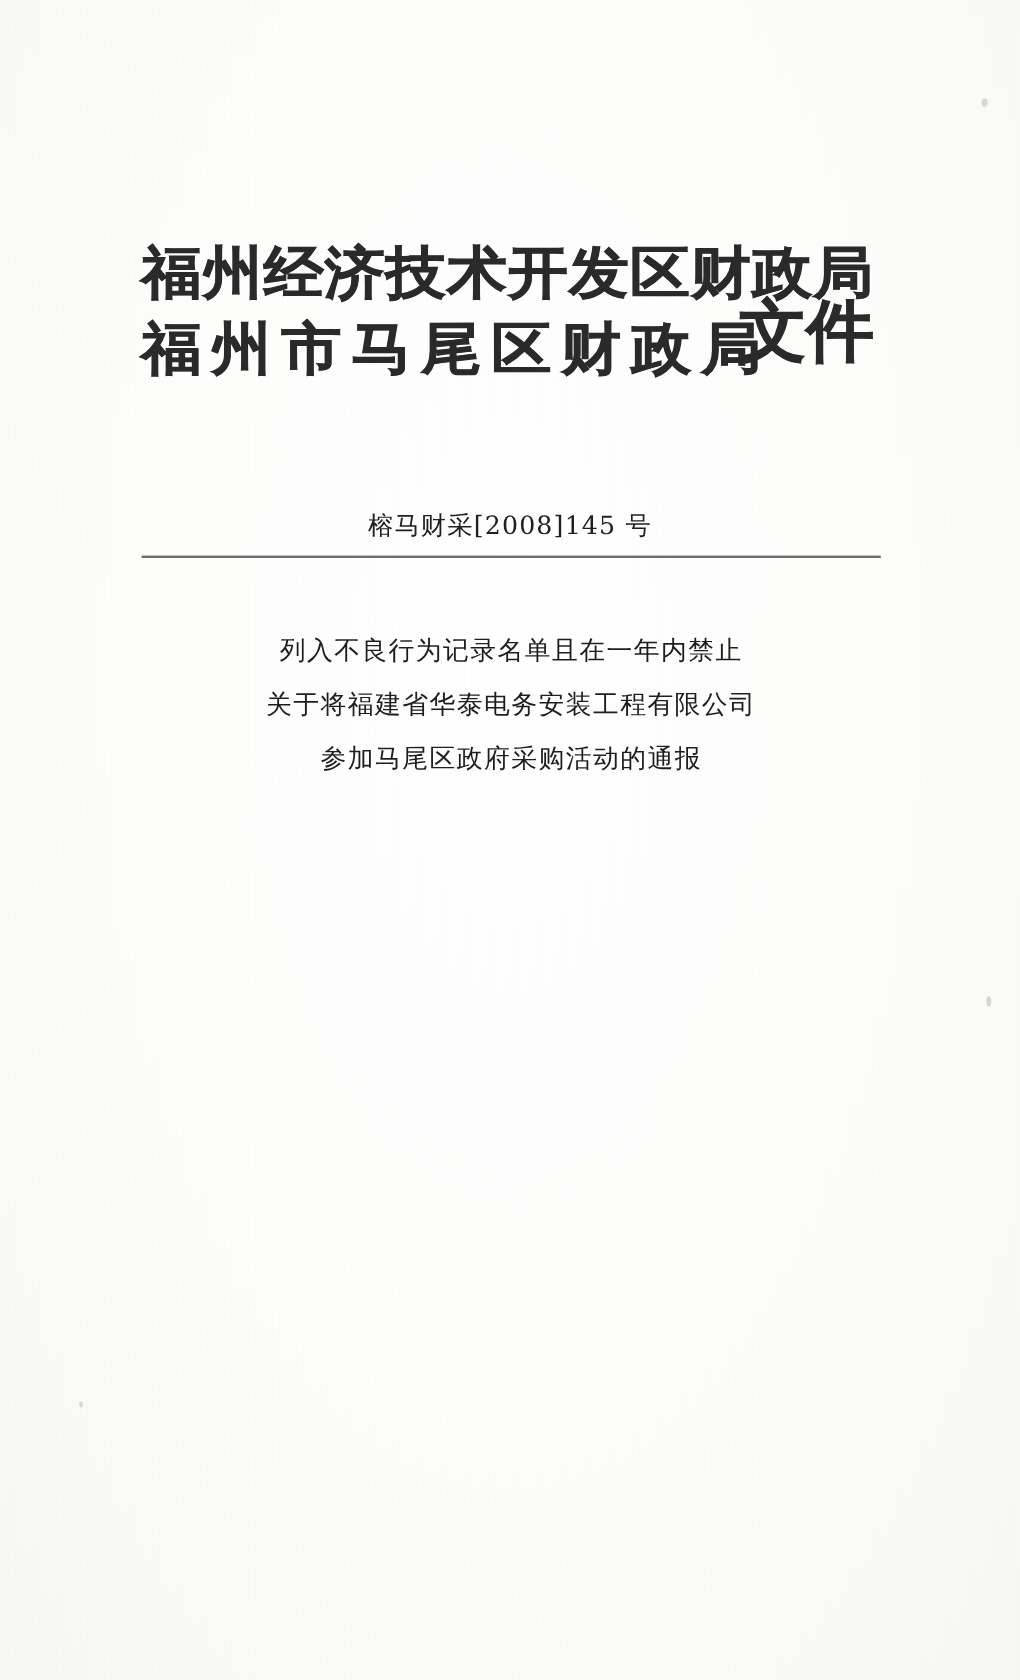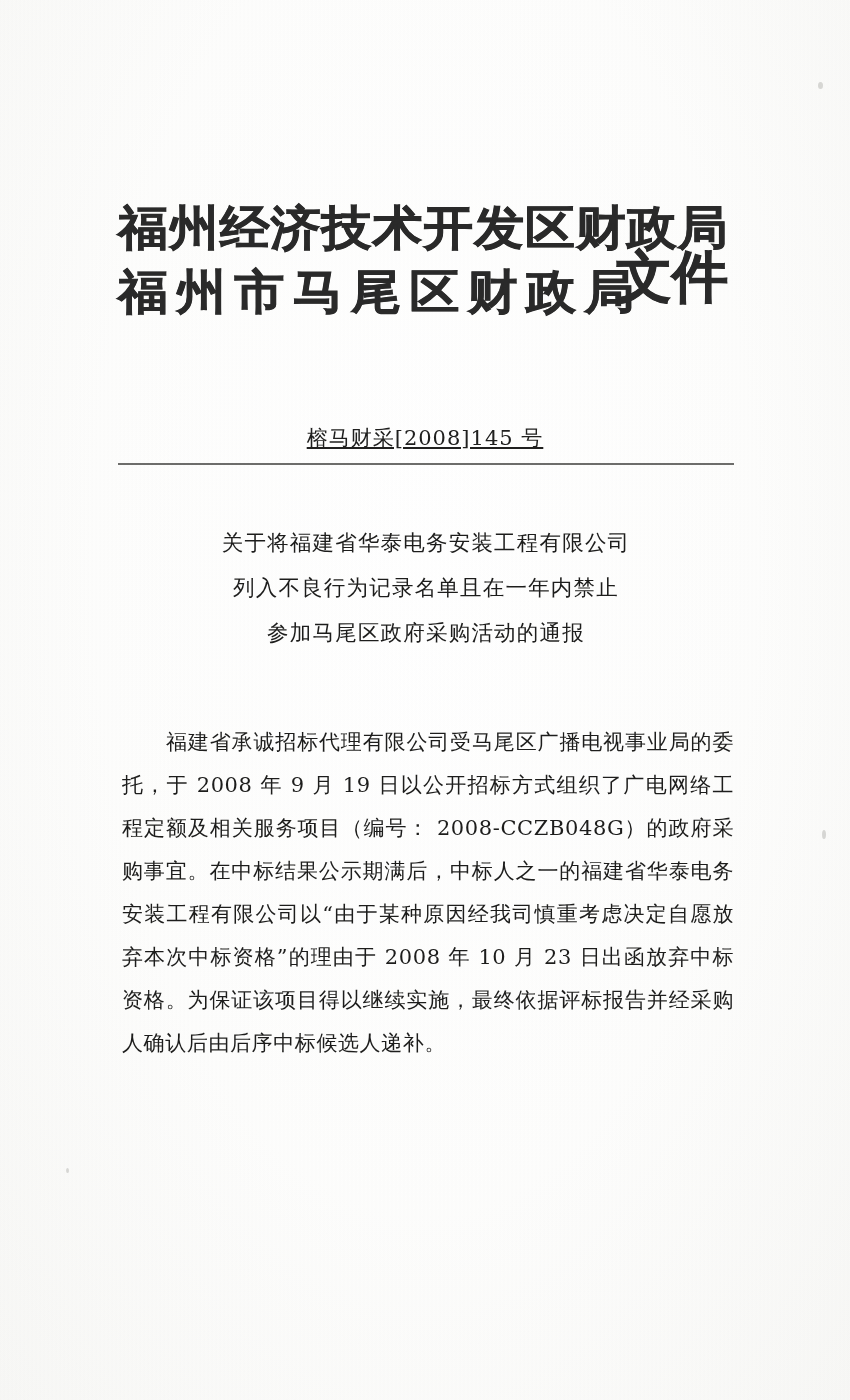--- a/index.html
+++ b/index.html
@@ -89,21 +89,20 @@
   .docnum {
     position: absolute;
     left: 0;
     right: 0;
     top: 424px;
     text-align: center;
     font-family: "DejaVu Serif", serif;
     font-size: 21px;
     letter-spacing: 1px;
     color: #20201f;
-    text-decoration: underline;
   }
   .rule {
     position: absolute;
     left: 118px;
     top: 463px;
     width: 616px;
     height: 2px;
     background: #6d6d6b;
   }
 
@@ -162,27 +161,24 @@
         <div class="mast-line second">福州市马尾区财政局</div>
       </div>
       <div class="mast-suffix">文件</div>
     </div>
 
     <div class="docnum">榕马财采[2008]145 号</div>
 
     <div class="rule"></div>
 
     <div class="title-block">
+      <div class="title-line">列入不良行为记录名单且在一年内禁止</div>
       <div class="title-line">关于将福建省华泰电务安装工程有限公司</div>
-      <div class="title-line">列入不良行为记录名单且在一年内禁止</div>
       <div class="title-line">参加马尾区政府采购活动的通报</div>
     </div>
 
-    <div class="body-block">
-      <p class="body-para">福建省承诚招标代理有限公司受马尾区广播电视事业局的委托，于 2008 年 9 月 19 日以公开招标方式组织了广电网络工程定额及相关服务项目（编号： 2008-CCZB048G）的政府采购事宜。在中标结果公示期满后，中标人之一的福建省华泰电务安装工程有限公司以“由于某种原因经我司慎重考虑决定自愿放弃本次中标资格”的理由于 2008 年 10 月 23 日出函放弃中标资格。为保证该项目得以继续实施，最终依据评标报告并经采购人确认后由后序中标候选人递补。</p>
-    </div>
 
     <span class="speck" style="left:818px;top:82px;width:5px;height:7px;"></span>
     <span class="speck" style="left:822px;top:830px;width:4px;height:9px;"></span>
     <span class="speck" style="left:66px;top:1168px;width:3px;height:5px;"></span>
   </div>
   <div class="scan-noise"></div>
 </div>
 
 </body></html>

